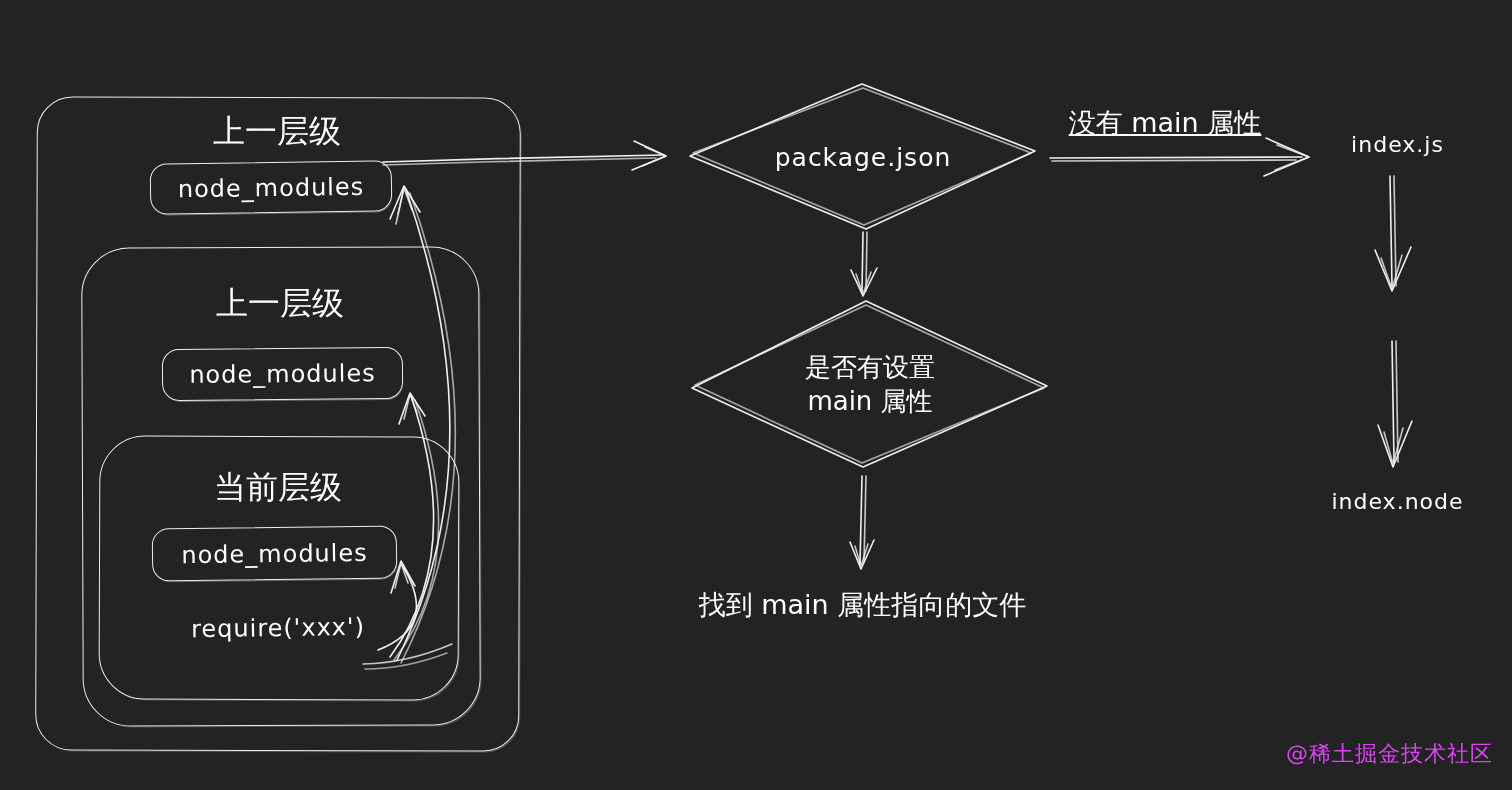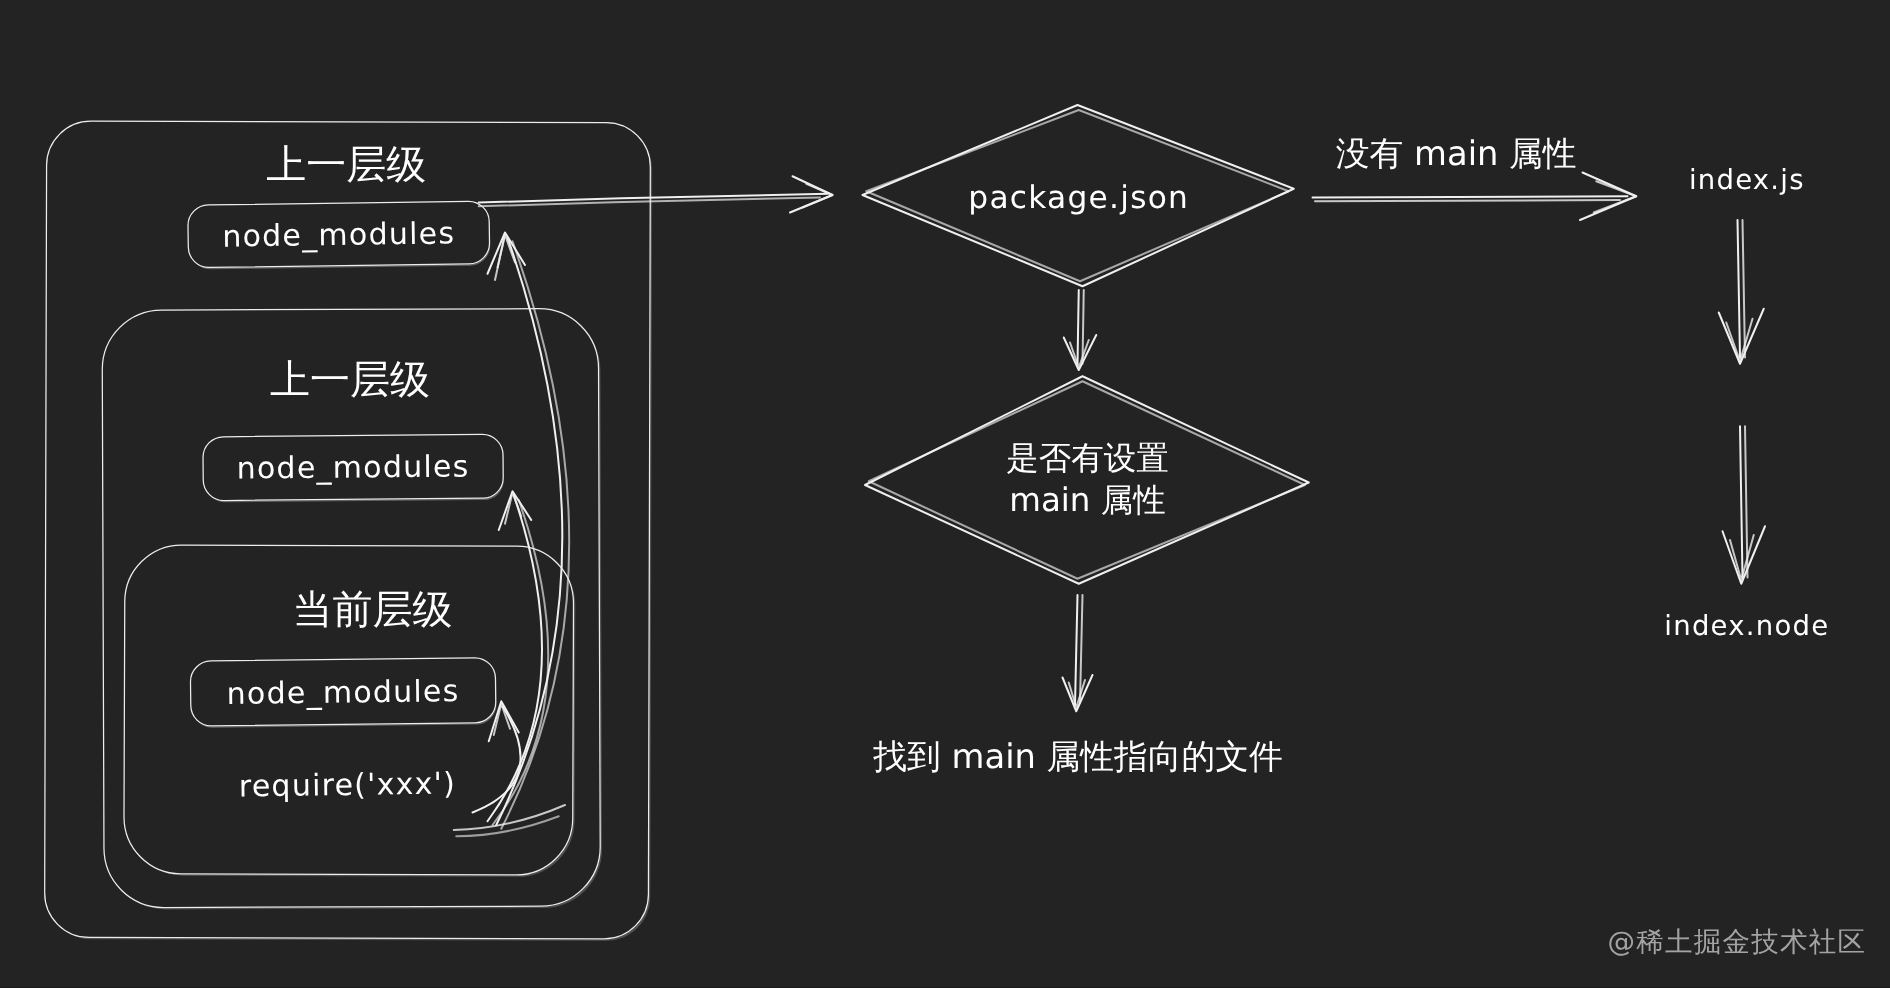--- a/index.html
+++ b/index.html
@@ -19,26 +19,26 @@
     font-size:24px;letter-spacing:1px;
   }
   .pill-1{left:150px;top:162px;width:240px;height:49px;transform:rotate(-.8deg);}
   .pill-2{left:162px;top:348px;width:239px;height:50px;transform:rotate(-.5deg);}
   .pill-3{left:152px;top:527px;width:243px;height:51px;transform:rotate(-.7deg);}
   .label{position:absolute;text-align:center;white-space:nowrap;}
   .cjk{font-size:32px;}
   .hand{letter-spacing:1px;}
   .h1{left:36px;width:482px;top:110px;}
   .h2{left:82px;width:396px;top:282px;}
-  .h3{left:99px;width:358px;top:466px;padding-left:20px;}
+  .h3{left:99px;width:358px;top:466px;}
   .require{left:99px;width:358px;top:614px;font-size:24px;transform:rotate(-.8deg);}
   .pkg{left:690px;width:346px;top:143px;font-size:25px;}
   .d2text{left:692px;width:356px;top:350px;font-size:26px;line-height:34px;}
   .result{left:610px;width:505px;top:587px;font-size:27px;}
-  .nomain{left:1040px;width:250px;top:105px;font-size:27px;}
+  .nomain{left:1040px;width:250px;top:105px;font-size:27px;text-decoration:underline;}
   .file{left:1310px;width:175px;font-size:22px;}
   .f-js{top:132px;}
   .f-json{top:297px;}
   .f-node{top:489px;}
   .watermark{position:absolute;right:19px;bottom:21px;font-size:22px;letter-spacing:1px;}
 </style>
 </head>
 <body>
 
 <div class="canvas">
@@ -66,21 +66,21 @@
   <div class="label d2text">
     <div>是否有设置</div>
     <div>main 属性</div>
   </div>
   <div class="label hand pkg">package.json</div>
   <div class="label result">找到 main 属性指向的文件</div>
   <div class="label nomain">没有 main 属性</div>
   <div class="label hand file f-js">index.js</div>
   <div class="label hand file f-node">index.node</div>
 
-  <div class="watermark" style="color:#a3a3a3">@稀土掘金技术社区</div>
+  <div class="watermark" style="color:#d946ef">@稀土掘金技术社区</div>
 
   <svg class="strokes" width="1512" height="790" viewBox="0 0 1512 790" fill="none" stroke="#f0f0f0" stroke-width="1.6" stroke-linecap="round" stroke-linejoin="round">
 
     <g>
       <path d="M 690 156 L 862 84 L 1035 151 L 866 229 Z"></path>
       <path d="M 693 153 L 863 88 L 1031 153 L 864 225 Z" opacity=".65"></path>
     </g>
 
     <g>
       <path d="M 692 388 L 866 301 L 1047 386 L 863 467 Z"></path>

